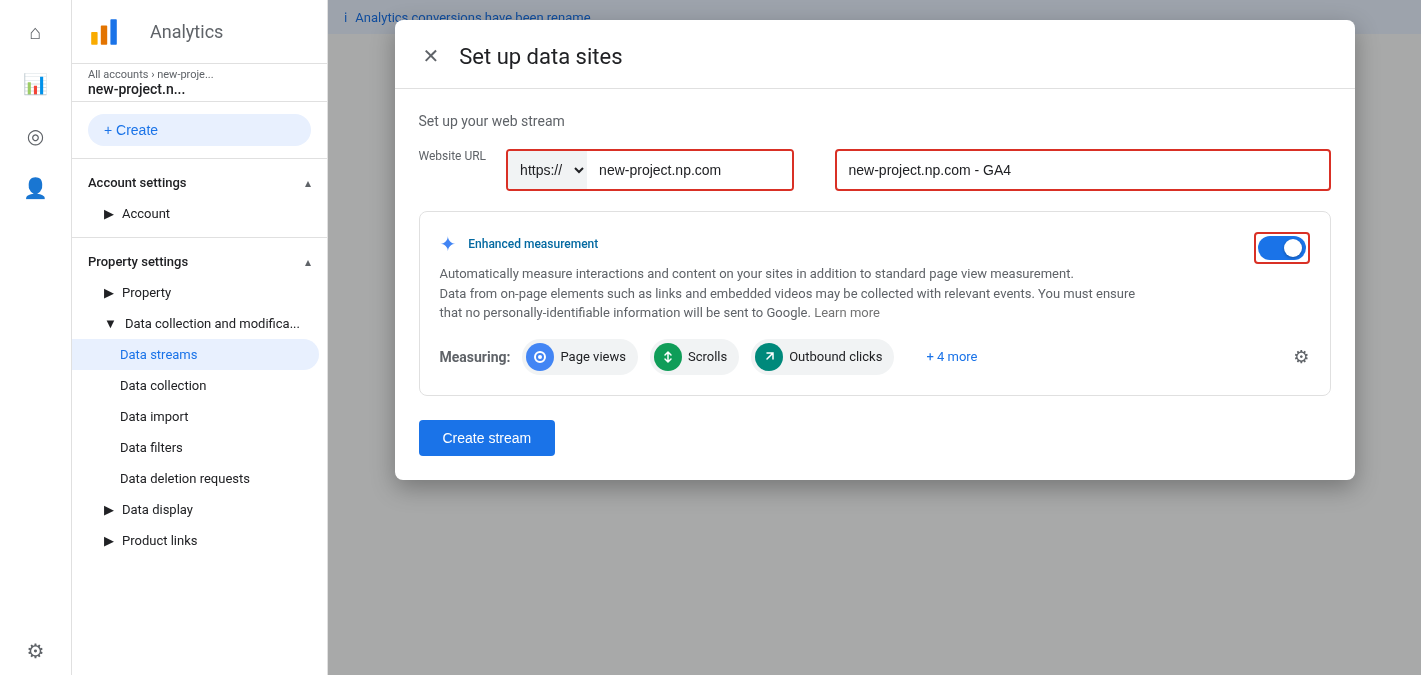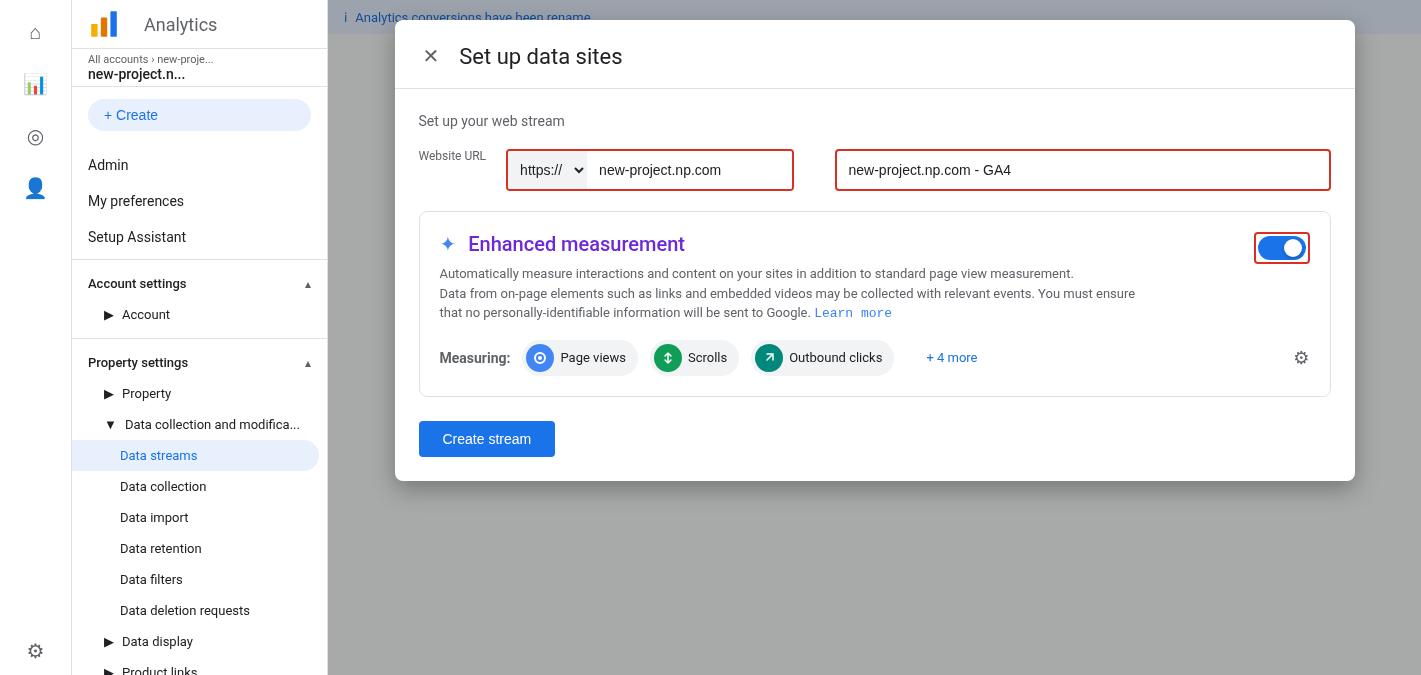--- a/index.html
+++ b/index.html
@@ -14,21 +14,21 @@
       flex-direction: column;
       border-right: 1px solid #e0e0e0;
       flex-shrink: 0;
     }
 
     .top-bar {
       display: flex;
       align-items: center;
       padding: 8px 16px;
       border-bottom: 1px solid #e0e0e0;
-      gap: 24px;
+      gap: 30px;
       height: 64px;
     }
 
     .analytics-logo {
       width: 32px;
       height: 32px;
       flex-shrink: 0;
     }
 
     .analytics-title {
@@ -313,23 +313,23 @@
       gap: 12px;
       margin-bottom: 8px;
     }
 
     .sparkle-icon {
       color: #4285f4;
       font-size: 20px;
     }
 
     .enhanced-title {
-      font-size: 20px;
+      font-size: 12px;
       font-weight: 500;
-      color: #6d28d9;
+      color: #0369a1;
     }
 
     .enhanced-desc {
       font-size: 13px;
       color: #5f6368;
       line-height: 1.5;
       max-width: 720px;
     }
 
     .enhanced-desc a {
@@ -454,31 +454,20 @@
     <span class="analytics-title">Analytics</span>
   </div>
 
   <div class="breadcrumb">
     <div style="color:#5f6368;font-size:11px;">All accounts › new-proje...</div>
     <div class="project-name">new-project.n...</div>
   </div>
 
   <button class="create-btn">+ Create</button>
 
-  <div class="sidebar-nav">
-    <div class="nav-item">
-      <span>Admin</span>
-    </div>
-    <div class="nav-item">
-      <span>My preferences</span>
-    </div>
-    <div class="nav-item">
-      <span>Setup Assistant</span>
-    </div>
-  </div>
 
   <div class="sidebar-section">
     <div class="section-header">
       <span>Account settings</span>
       <span class="chevron">▴</span>
     </div>
     <div class="section-item">
       <span>▶</span>
       <span>Account</span>
     </div>
@@ -499,23 +488,20 @@
     </div>
 
     <div class="section-item level2 active">
       <span>Data streams</span>
     </div>
     <div class="section-item level2">
       <span>Data collection</span>
     </div>
     <div class="section-item level2">
       <span>Data import</span>
-    </div>
-    <div class="section-item level2">
-      <span>Data retention</span>
     </div>
     <div class="section-item level2">
       <span>Data filters</span>
     </div>
     <div class="section-item level2">
       <span>Data deletion requests</span>
     </div>
     <div class="section-item">
       <span>▶</span>
       <span>Data display</span>
@@ -570,21 +556,21 @@
           <div class="enhanced-header">
             <div>
               <div class="enhanced-title-area">
                 <span class="sparkle-icon">✦</span>
                 <span class="enhanced-title">Enhanced measurement</span>
               </div>
               <div class="enhanced-desc">
                 <span>Automatically measure interactions and content on your sites in addition to standard page view measurement.</span>
                 <br>
                 <span>Data from on-page elements such as links and embedded videos may be collected with relevant events. You must ensure that no personally-identifiable information will be sent to Google.</span>
-                <a href="#" style="color:#3b82f6;font-family:Liberation Mono, monospace;">Learn more</a>
+                <a href="#" style="color:#737373;">Learn more</a>
               </div>
             </div>
 
             <div class="toggle-wrapper">
               <div class="toggle"></div>
             </div>
           </div>
 
           <div class="measuring-row">
             <span class="measuring-label">Measuring:</span>

